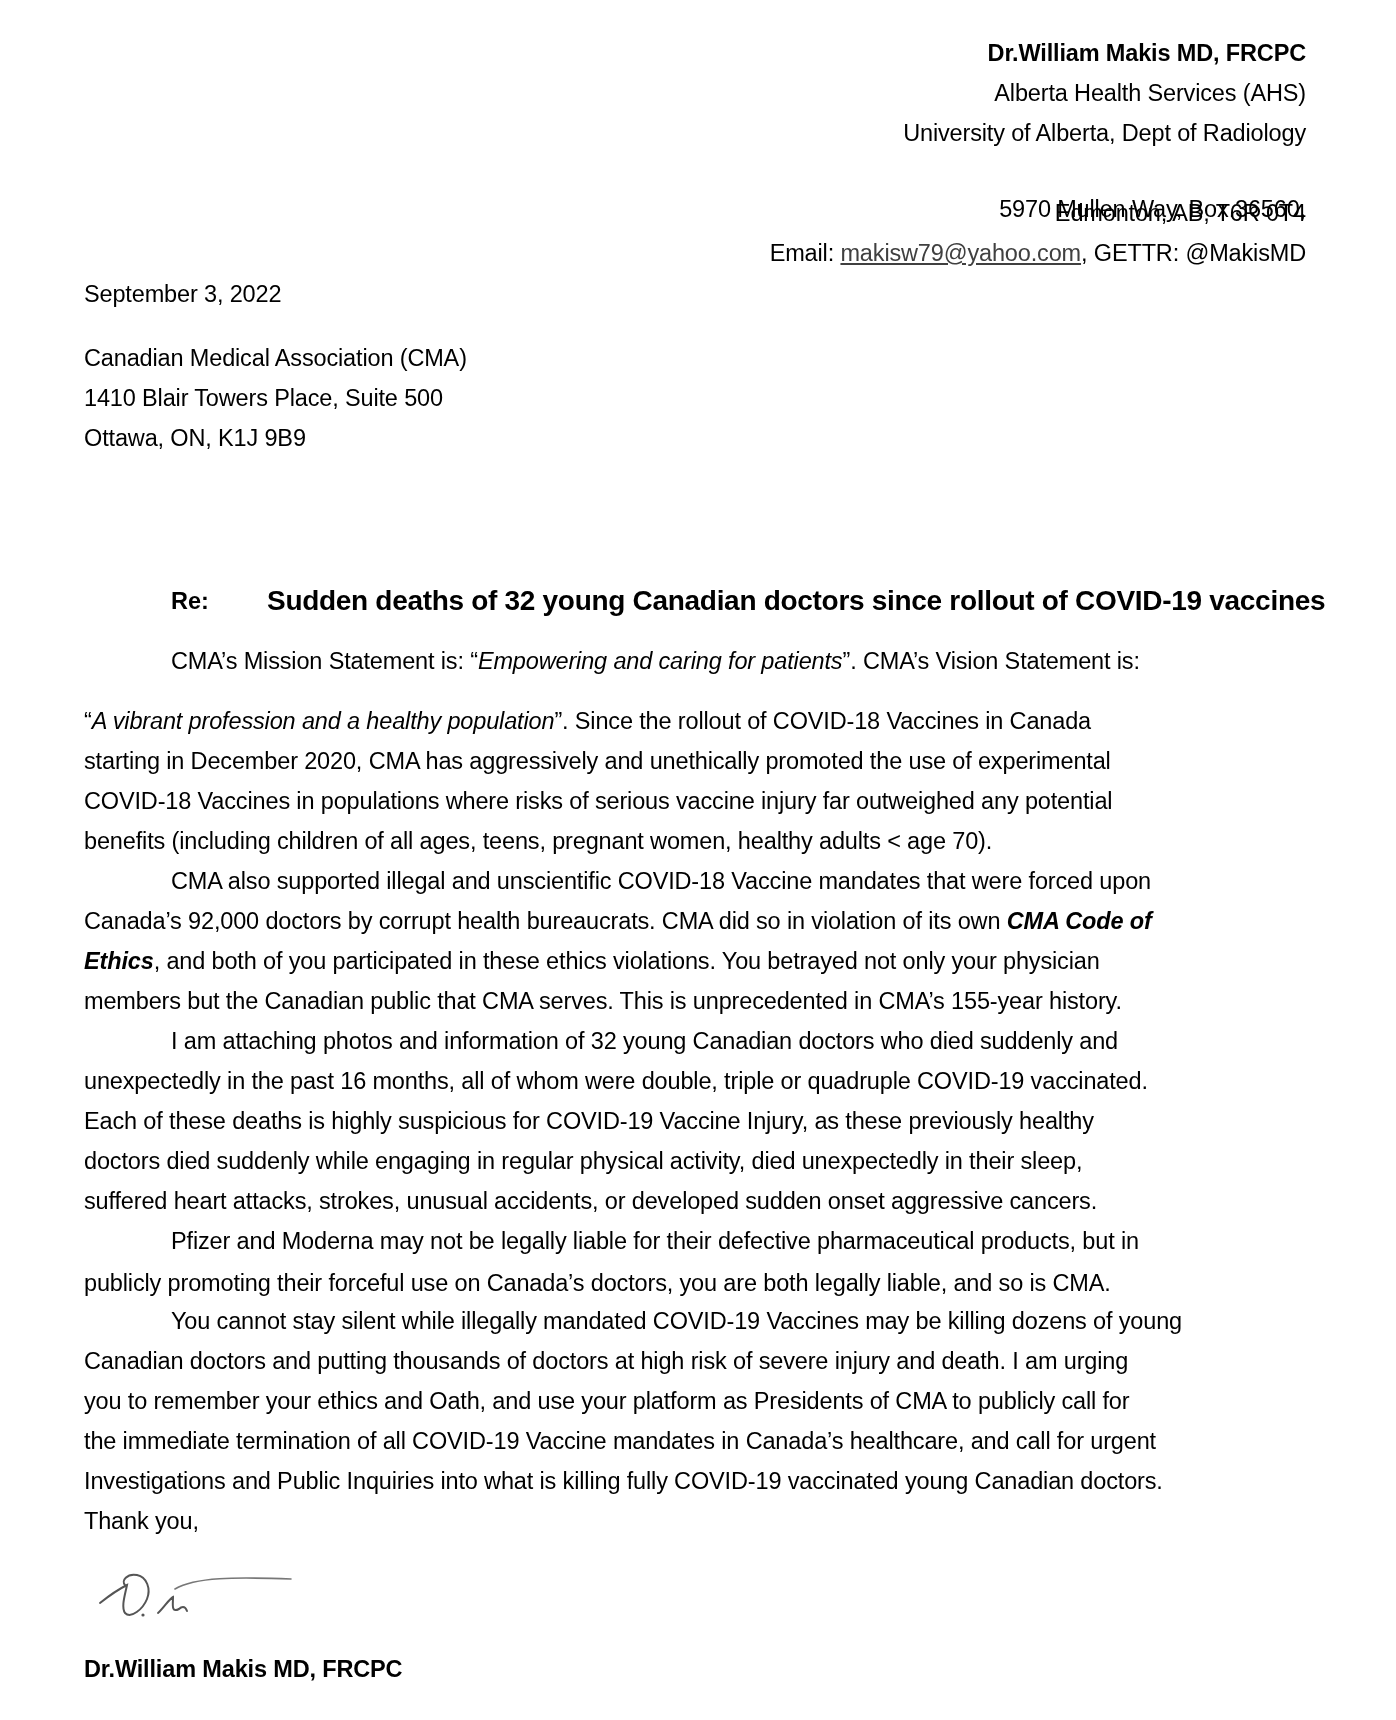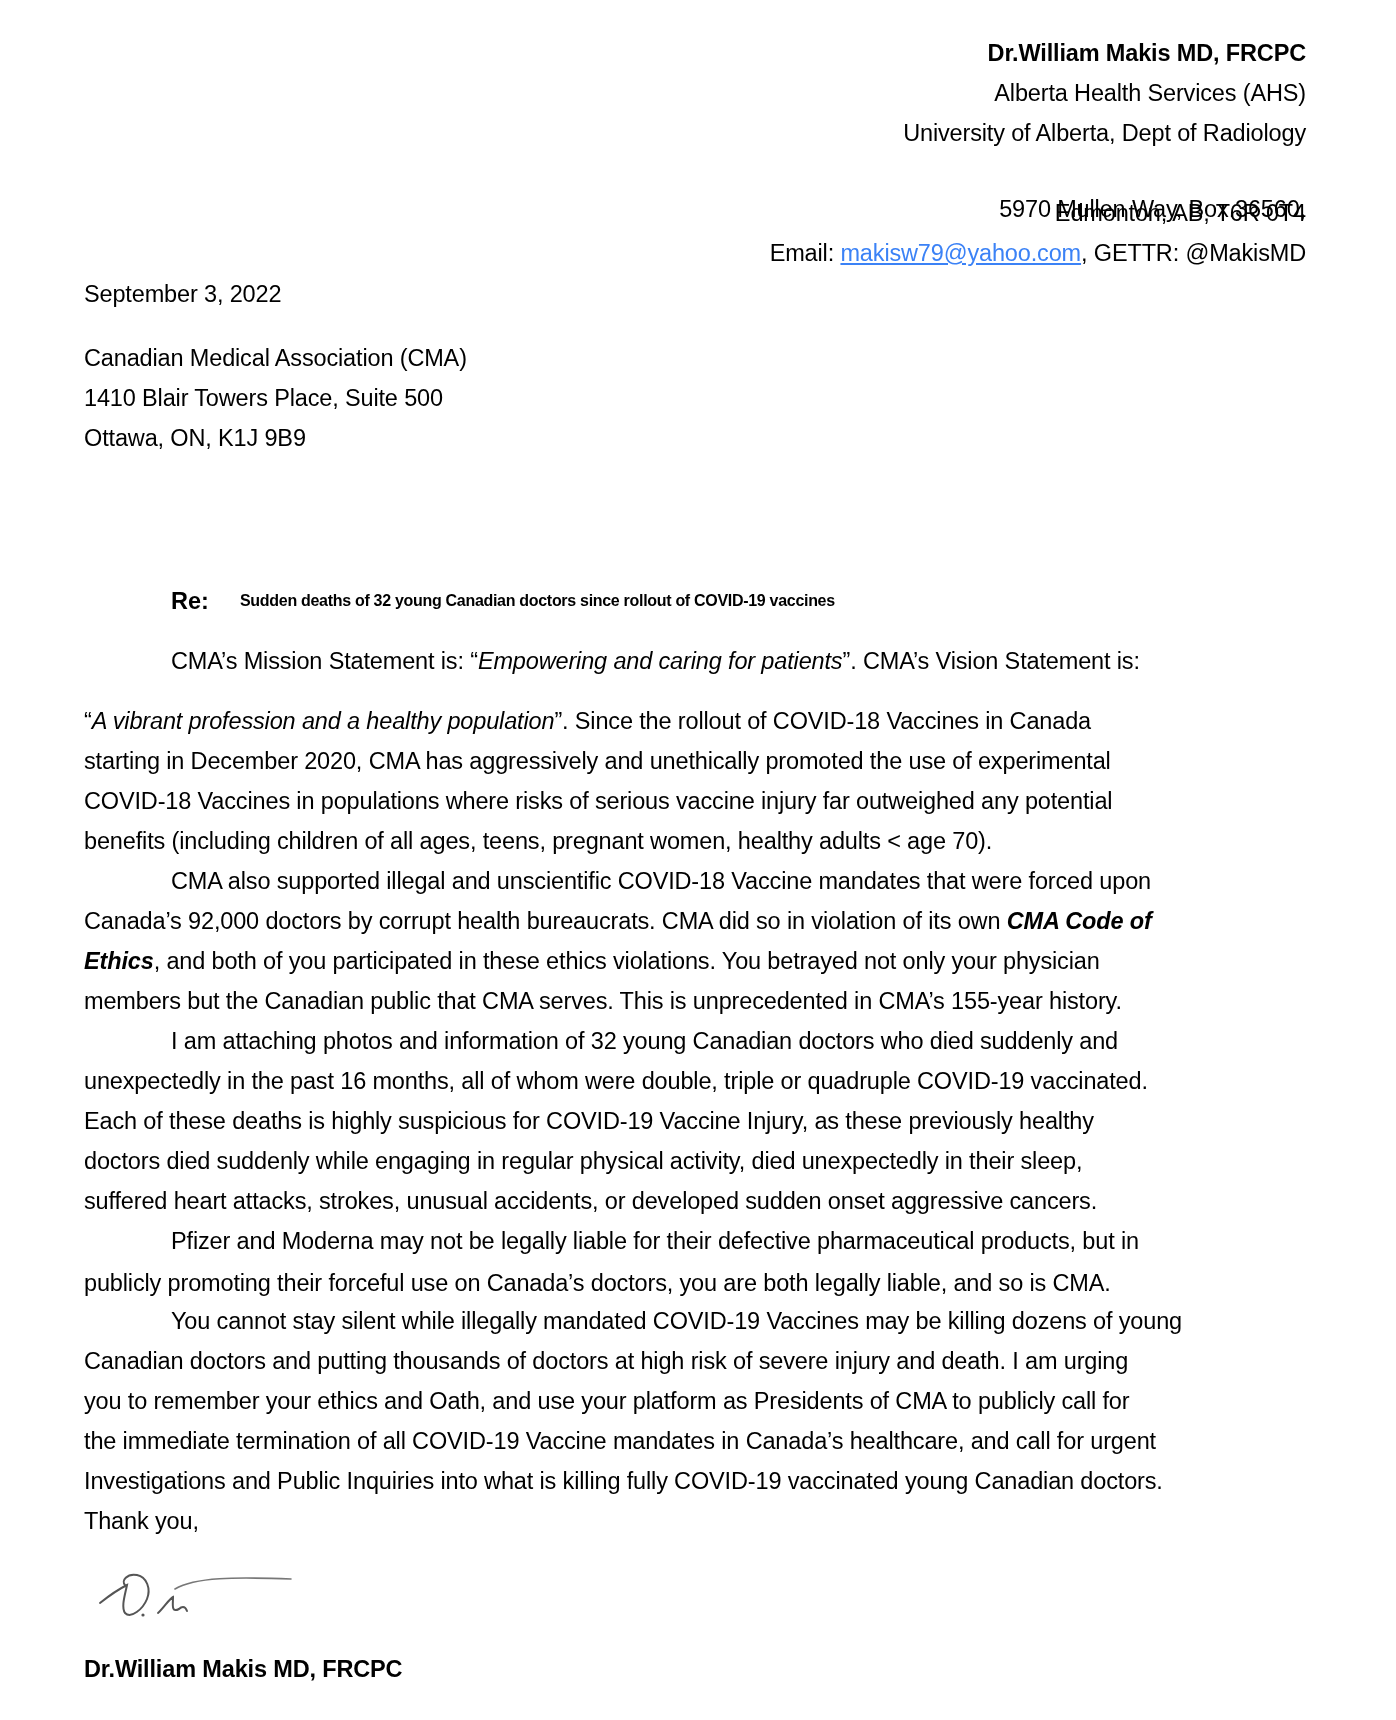--- a/index.html
+++ b/index.html
@@ -12,23 +12,23 @@
     .line {
       position: absolute; white-space: nowrap;
       font-size: 23.5px; line-height: 30px;
       letter-spacing: -0.15px;
     }
     .right { right: 90px; text-align: right; }
     .left { left: 84px; }
     .indent { left: 171px; }
     b, .bold { font-weight: bold; }
     i { font-style: italic; }
-    .link { color: #3b82f6; text-decoration: underline; cursor: pointer; }
+    .link { color: #404040; text-decoration: underline; cursor: pointer; }
     .re-label { position: absolute; left: 171px; font-weight: bold; font-size: 23.5px; line-height: 30px; }
-    .re-text { position: absolute; left: 240px; font-weight: bold; font-size: 16px; line-height: 30px; white-space: nowrap; letter-spacing: -0.3px; }
+    .re-text { position: absolute; left: 267px; font-weight: bold; font-size: 28px; line-height: 30px; white-space: nowrap; letter-spacing: -0.3px; }
     .sig { position: absolute; left: 95px; top: 1565px; width: 200px; height: 70px; }
   </style>
 </head>
 <body>
 
 <div class="page">
 
   <div>
     <div class="line right bold" style="top:38px;">Dr.William Makis MD, FRCPC</div>
     <div class="line right" style="top:78px;">Alberta Health Services (AHS)</div>

